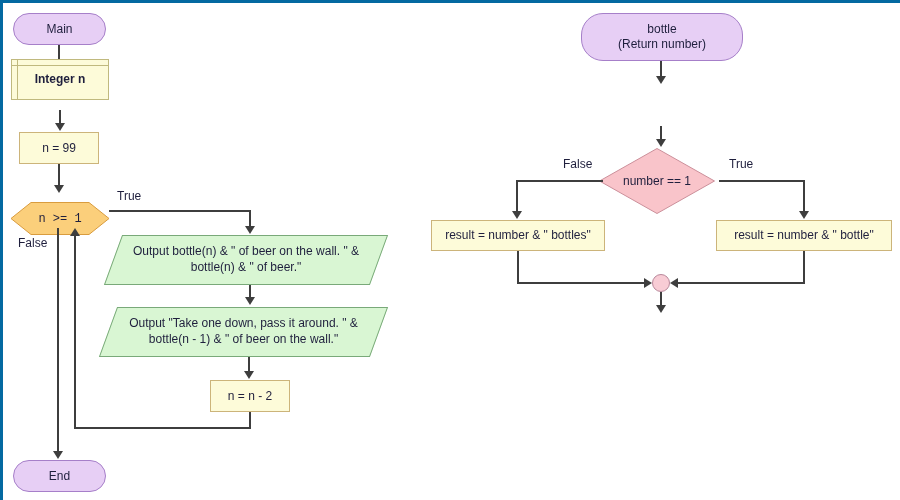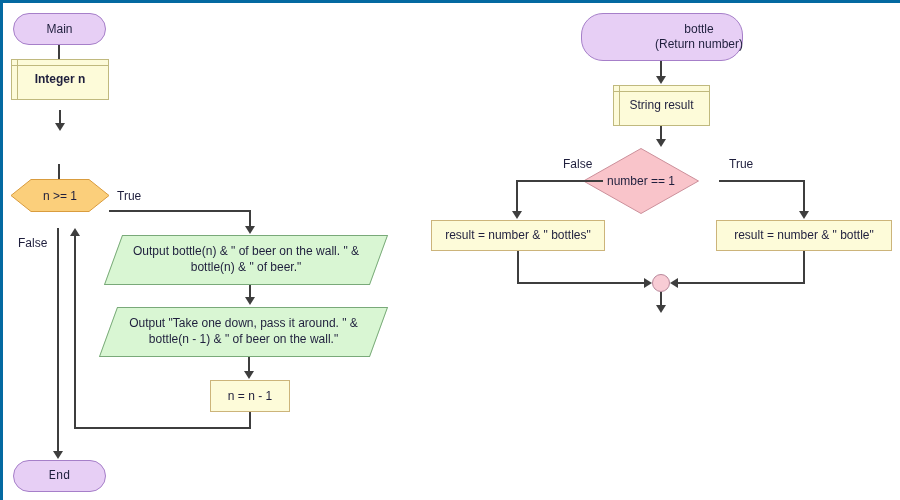--- a/index.html
+++ b/index.html
@@ -55,25 +55,28 @@
   <div class="line" style="left:55px;top:42px;width:2px;height:16px;"></div>
   <div class="ah ah-down" style="left:51px;top:57px;"></div>
 
   <div class="node decl" style="left:8px;top:56px;width:98px;height:41px;font-weight:bold;">
     <div class="txt">Integer n</div>
   </div>
 
   <div class="line" style="left:56px;top:107px;width:2px;height:14px;"></div>
   <div class="ah ah-down" style="left:52px;top:120px;"></div>
 
+  <div class="node assign" style="left:16px;top:129px;width:80px;height:32px;">
+    <div class="txt">n = 99</div>
+  </div>
 
   <div class="line" style="left:55px;top:161px;width:2px;height:21px;"></div>
   <div class="ah ah-down" style="left:51px;top:182px;"></div>
 
-  <div class="node" style="left:8px;top:176px;width:98px;height:35px;">
+  <div class="node" style="left:8px;top:199px;width:98px;height:35px;font-family:Liberation Mono, monospace;">
     <svg width="98" height="33" viewBox="0 0 98 33">
       <polygon points="0,16.5 20,0.5 78,0.5 98,16.5 78,32.5 20,32.5" fill="var(--hexF)" stroke="var(--hexB)" stroke-width="1"></polygon>
     </svg>
     <div class="txt" style="position:absolute;inset:0;">n &gt;= 1</div>
   </div>
 
   <div class="edge-label" style="left:114px;top:186px;">True</div>
   <div class="edge-label" style="left:15px;top:233px;">False</div>
 
   <div class="line" style="left:106px;top:207px;width:142px;height:2px;"></div>
@@ -104,45 +107,42 @@
     <div class="par-text">
       <span>Output "Take one down, pass it around. " &amp;</span>
       <span>bottle(n - 1) &amp; " of beer on the wall."</span>
     </div>
   </div>
 
   <div class="line" style="left:245px;top:354px;width:2px;height:14px;"></div>
   <div class="ah ah-down" style="left:241px;top:368px;"></div>
 
   <div class="node assign" style="left:207px;top:377px;width:80px;height:32px;">
-    <div class="txt">n = n - 1</div>
+    <div class="txt">n = n - 2</div>
   </div>
 
-  <div class="node terminal" style="left:10px;top:457px;width:93px;height:32px;font-family:Liberation Mono, monospace;">
+  <div class="node terminal" style="left:10px;top:457px;width:93px;height:32px;">
     <div class="txt">End</div>
   </div>
 
   <div class="node terminal" style="left:578px;top:10px;width:162px;height:48px;border-radius:22px;">
-    <div class="txt" style="flex-direction:column;padding-left:37px;">
+    <div class="txt" style="flex-direction:column;">
       <span>bottle</span>
       <span>(Return number)</span>
     </div>
   </div>
 
   <div class="line" style="left:657px;top:58px;width:2px;height:15px;"></div>
   <div class="ah ah-down" style="left:653px;top:73px;"></div>
 
-  <div class="node decl" style="left:610px;top:82px;width:97px;height:41px;">
-    <div class="txt">String result</div>
-  </div>
 
   <div class="line" style="left:657px;top:123px;width:2px;height:13px;"></div>
   <div class="ah ah-down" style="left:653px;top:136px;"></div>
 
-  <div class="node" style="left:580px;top:145px;width:116px;height:66px;">
+  <div class="node" style="left:596px;top:145px;width:116px;height:66px;">
     <svg width="116" height="66" viewBox="0 0 116 66">
       <polygon points="58,0.5 115.5,33 58,65.5 0.5,33" fill="var(--diaF)" stroke="var(--diaB)" stroke-width="1"></polygon>
     </svg>
     <div class="txt" style="position:absolute;inset:0;">number == 1</div>
   </div>
 
   <div class="edge-label" style="left:560px;top:154px;">False</div>
   <div class="edge-label" style="left:726px;top:154px;">True</div>
 
   <div class="line" style="left:514px;top:177px;width:86px;height:2px;"></div>

